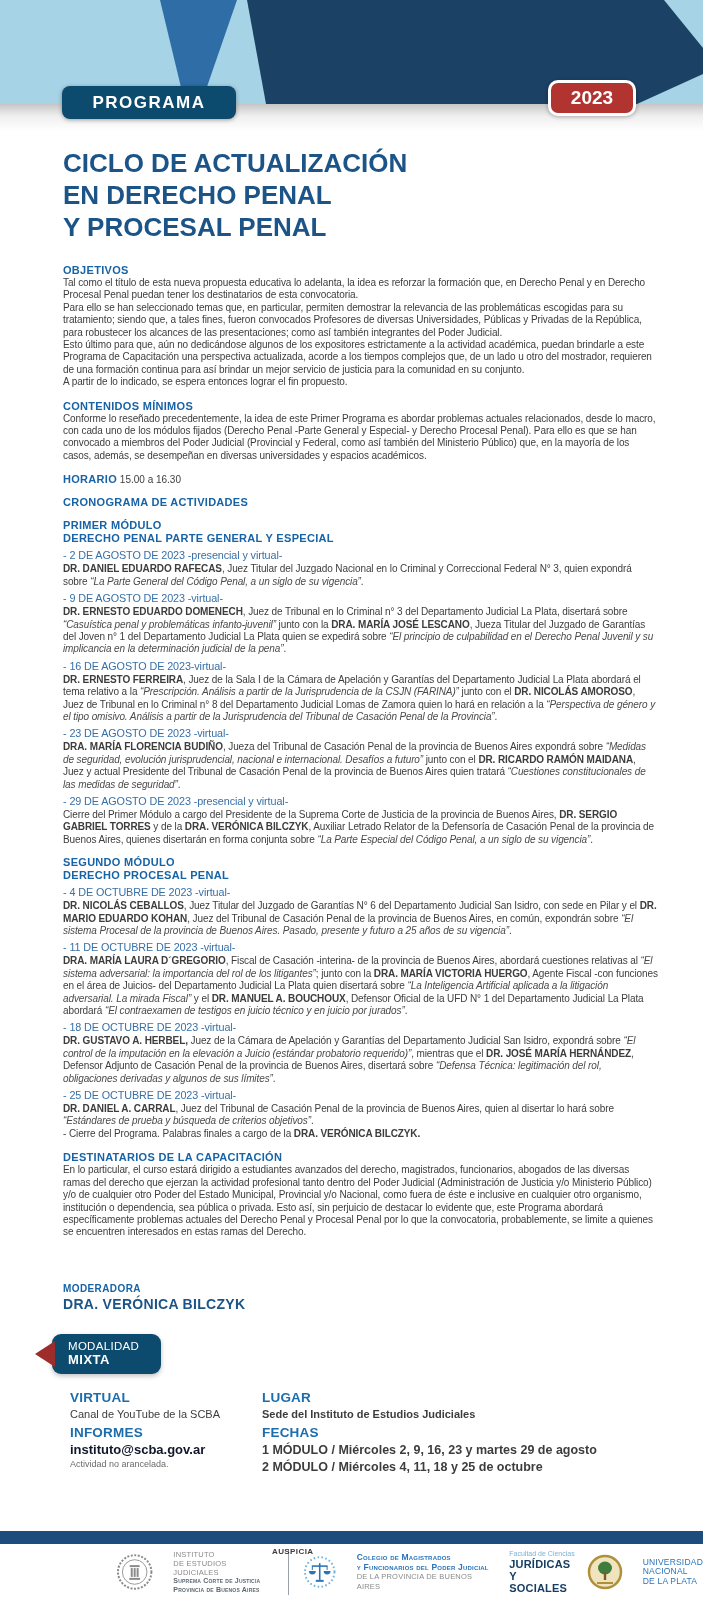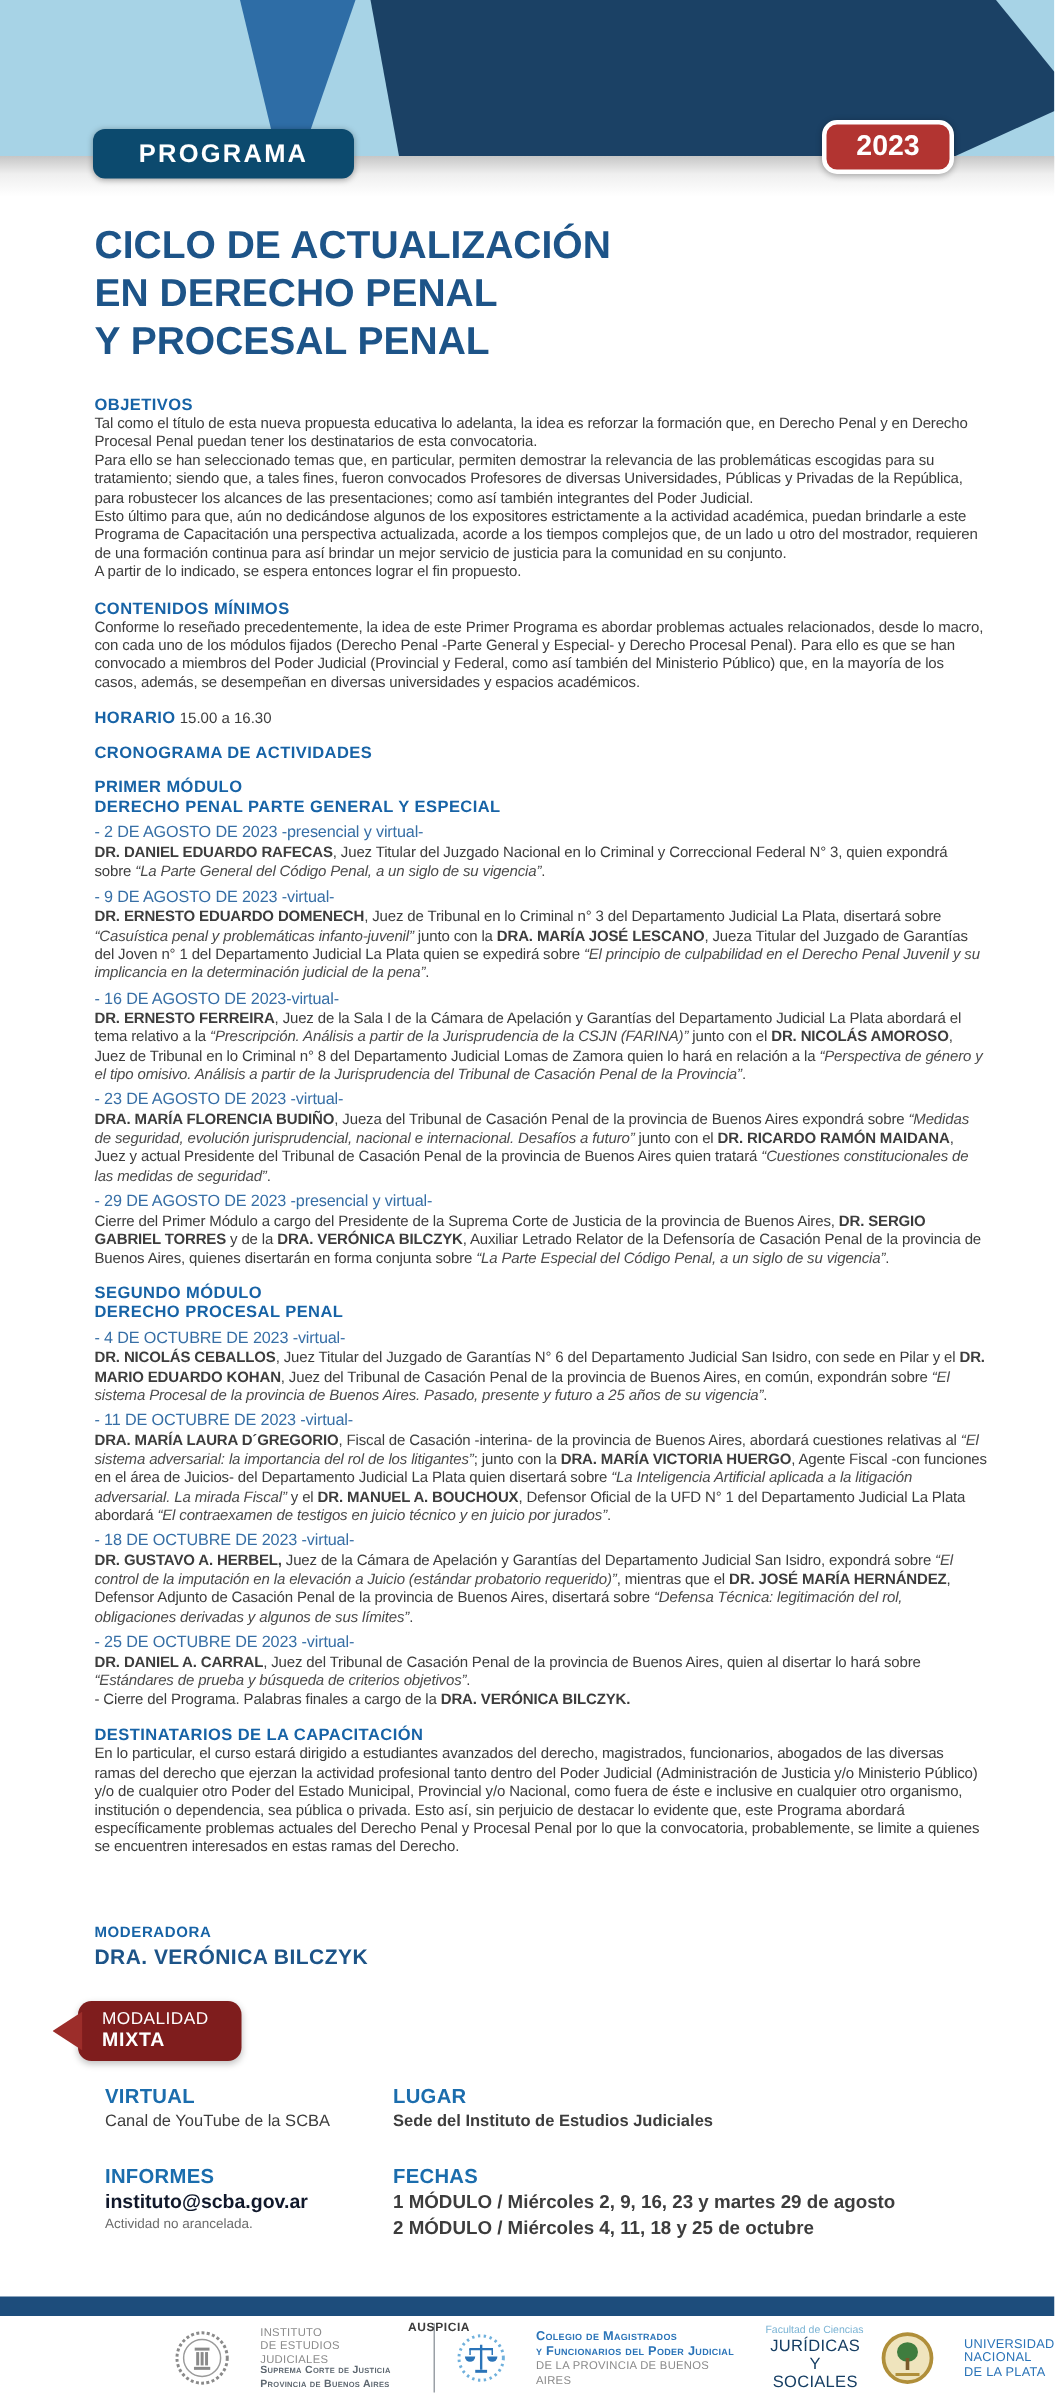--- a/index.html
+++ b/index.html
@@ -44,54 +44,54 @@
   .entry-date{color:#376fa6;font-size:10.8px;line-height:13px;margin-bottom:1px;letter-spacing:-0.1px;}
   .entry-text{font-size:10px;line-height:12.4px;letter-spacing:-0.1px;}
   .b{font-weight:bold;}
   .i{font-style:italic;color:#4a4a4a;}
   
   .moderadora{position:absolute;left:63px;top:1283px;}
   .moderadora-label{font-size:10px;color:#1763a6;font-weight:bold;letter-spacing:.4px;}
   .moderadora-name{font-size:14px;color:#1d5488;font-weight:bold;letter-spacing:.3px;margin-top:2px;}
   .ribbon{position:absolute;left:52px;top:1334px;}
   .ribbon-body{
-    position:relative;display:inline-block;background:#7f1d1d;color:#fff;
+    position:relative;display:inline-block;background:#0c4a6e;color:#fff;
     border-radius:9px;padding:6px 22px 7px 16px;box-shadow:0 2px 5px rgba(0,0,0,.25);
   }
   .ribbon-body::before{
     content:"";position:absolute;left:-17px;top:50%;transform:translateY(-50%);
     width:20px;height:26px;background:#9c2d2a;
     clip-path:polygon(100% 0,0 50%,100% 100%);
   }
   .modalidad-label{font-size:11.5px;letter-spacing:.3px;}
   .modalidad-value{font-size:13px;font-weight:bold;letter-spacing:.5px;}
   .info-grid{
     position:absolute;left:70px;top:1390px;width:585px;
-    display:grid;grid-template-columns:192px 1fr;row-gap:22px;
+    display:grid;grid-template-columns:192px 1fr;row-gap:4px;
   }
   .info-heading{color:#1b6dad;font-weight:bold;font-size:13.5px;margin-bottom:2px;letter-spacing:.2px;}
   .info-sub{font-size:11px;line-height:14px;}
   .info-sub.bold{font-weight:bold;font-size:11px;}
   .email{font-weight:bold;font-size:13px;color:#0f172a;}
   .note{font-size:9px;color:#6b6b6b;margin-top:2px;}
   .fechas-line{font-weight:bold;font-size:12.5px;line-height:17px;}
   
   .footer{position:absolute;left:0;right:0;bottom:0;}
   .footer-bar{height:13px;background:#1d4d7c;}
   .footer-logos{height:56px;background:#fff;display:flex;align-items:center;padding-left:116px;position:relative;}
   .auspicia{position:absolute;left:272px;top:3px;font-size:8px;font-weight:bold;color:#3c3c3c;letter-spacing:.4px;}
   .logo-block{display:flex;align-items:center;gap:20px;}
   .iej-text div.l{font-size:7.5px;color:#8a8a8a;line-height:9px;letter-spacing:.2px;}
   .iej-text div.s{font-size:7px;color:#5d6770;font-weight:bold;font-variant:small-caps;line-height:8.5px;letter-spacing:.2px;}
   .divider{width:1px;height:46px;background:#9aa0a6;margin:0 14px 0 16px;}
   .colegio-text div.l{font-size:8.5px;color:#2b74b8;font-weight:bold;font-variant:small-caps;line-height:10px;letter-spacing:.2px;}
   .colegio-text div.s{font-size:7.5px;color:#8a8a8a;line-height:10px;letter-spacing:.2px;}
   .fac{margin-left:14px;}
   .fac-top{font-size:7px;color:#7ab3d4;line-height:8px;}
-  .fac-main{font-size:11px;color:#163e63;font-weight:normal;line-height:12px;letter-spacing:.2px;text-align:center;}
+  .fac-main{font-size:11px;color:#163e63;font-weight:bold;line-height:12px;letter-spacing:.2px;}
   .unlp{margin-left:10px;}
   .unlp-text div{font-size:8.5px;color:#2b74b8;line-height:9.5px;letter-spacing:.2px;}
 </style>
 </head>
 <body>
 
 <div class="hero">
   <svg width="703" height="104" viewBox="0 0 703 104" aria-hidden="true">
     <rect width="703" height="104" fill="#a7d3e6"></rect>
     <polygon points="160,0 237,0 201,104 185,104" fill="#2e6da6"></polygon>

